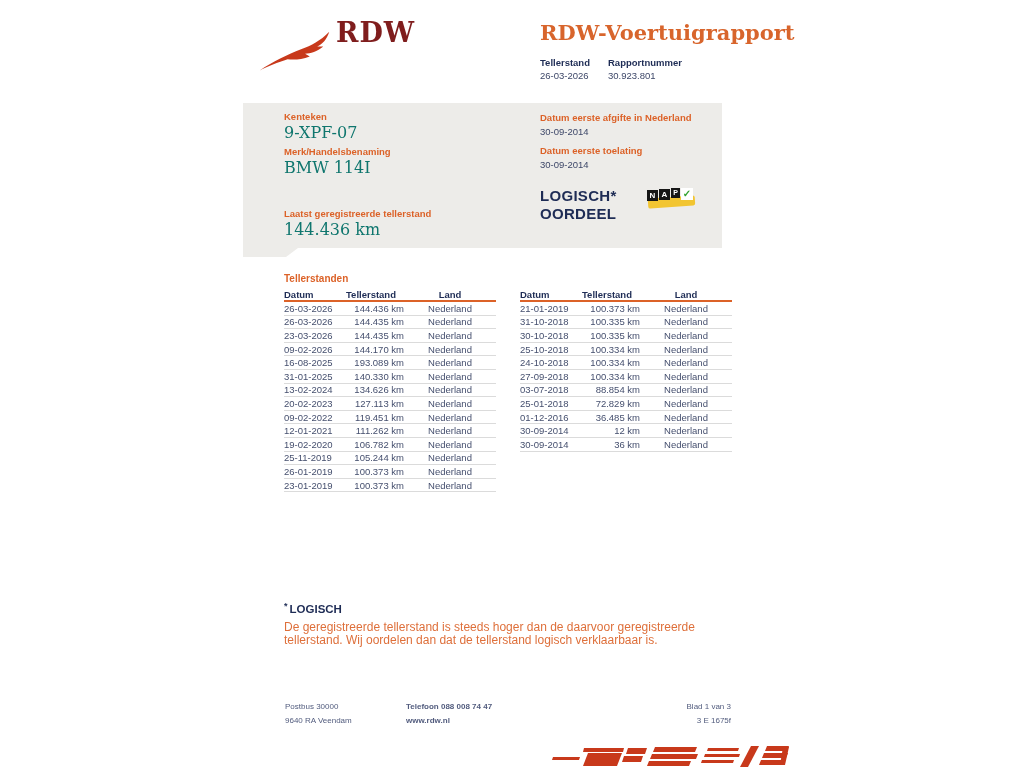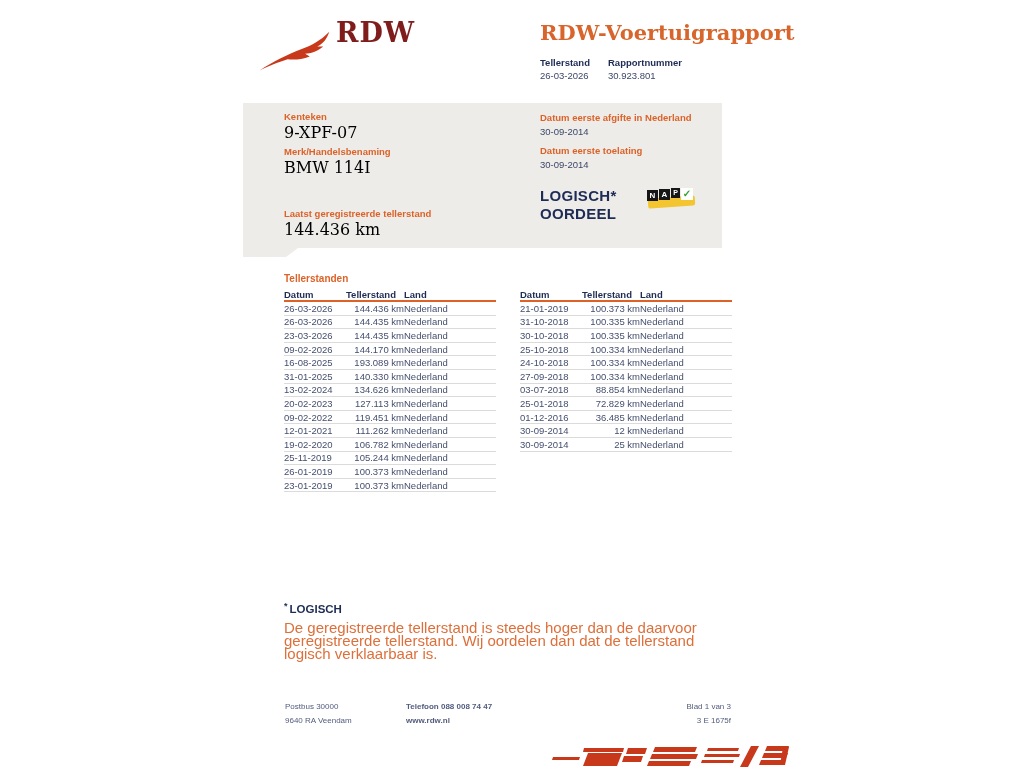--- a/index.html
+++ b/index.html
@@ -23,21 +23,21 @@
   .report-meta { position:absolute; left:540px; top:56px; display:flex; }
   .meta-col { display:flex; flex-direction:column; }
   .meta-col.first { width:68px; }
   .meta-label { font-size:9.5px; font-weight:bold; color:#1E2C55; line-height:13px; }
   .meta-value { font-size:9.5px; color:#3D4768; line-height:13px; }
   
   .summary-box { position:absolute; left:243px; top:103px; width:479px; height:145px; background:#EDECE9; }
   .summary-tab { position:absolute; left:243px; top:248px; width:55px; height:9px; background:#EDECE9;
                  clip-path:polygon(0 0,100% 0,calc(100% - 12px) 100%,0 100%); }
   .fld-label { font-size:9.5px; font-weight:bold; color:#DC6228; line-height:12px; }
-  .fld-value-lg { font-family:"DejaVu Serif", serif; font-size:16px; color:#000000; line-height:19px; }
+  .fld-value-lg { font-family:"DejaVu Serif", serif; font-size:16px; color:#0f766e; line-height:19px; }
   .fld-value-sm { font-size:9.5px; color:#3D4768; line-height:12px; }
   .pos { position:absolute; }
   .verdict {
     position:absolute; left:297px; top:84px;
     font-size:15px; font-weight:bold; color:#1E2C55; line-height:17.5px; letter-spacing:0.3px;
   }
   
   .nap { position:absolute; left:404px; top:83px; width:50px; height:25px; }
   .nap-banner { position:absolute; left:1px; top:11px; width:47px; height:10px; background:#F2C531; transform:rotate(-4deg); border-radius:2px; }
   .nap-sq { position:absolute; width:11px; height:11px; background:#161616; color:#fff;
@@ -52,26 +52,26 @@
   .table-title { font-size:10px; font-weight:bold; color:#DC6228; margin-bottom:5px; }
   .tables { display:flex; gap:24px; align-items:flex-start; }
   .odo-table { width:218px; }
   .thead { display:flex; height:13px; align-items:center; border-bottom:2px solid #DC6228;
            font-size:9.5px; font-weight:bold; color:#1E2C55; }
   .trow { display:flex; height:13.6px; align-items:center; border-bottom:1px solid #DBDBDB;
           font-size:9.5px; color:#454F6E; }
   .c0 { width:62px; }
   .c1 { width:58px; }
   .trow .c1 { text-align:right; }
-  .c2 { flex:1; text-align:left; }
+  .c2 { flex:1; text-align:center; }
   
   .note { position:absolute; left:284px; top:601px; width:455px; }
   .note-title { font-size:11.5px; font-weight:bold; color:#1E2C55; }
   .note-ast { font-size:9px; vertical-align:4px; margin-right:2px; }
-  .note-body { margin-top:6px; font-size:15px; color:#DE6F3A; line-height:13px; }
+  .note-body { margin-top:6px; font-size:12px; color:#DE6F3A; line-height:13px; }
   
   .footer-col { position:absolute; top:700px; font-size:8px; color:#525C7E; line-height:14px; }
   .f-left { left:285px; }
   .f-mid { left:406px;font-weight:bold; }
   .f-right { right:293px; text-align:right; }
   .f-right a, .f-mid a { color:#525C7E; text-decoration:none; }
   
   .speed-lines { position:absolute; left:549px; top:744px; width:240px; height:24px; }
 </style>
 </head>
@@ -265,21 +265,21 @@
               <span class="c1">36.485 km</span>
               <span class="c2">Nederland</span>
             </div>
             <div class="trow">
               <span class="c0">30-09-2014</span>
               <span class="c1">12 km</span>
               <span class="c2">Nederland</span>
             </div>
             <div class="trow">
               <span class="c0">30-09-2014</span>
-              <span class="c1">25 km</span>
+              <span class="c1">36 km</span>
               <span class="c2">Nederland</span>
             </div>
           </div>
       </div>
     </div>
   </div>
 
   <div class="note">
     <div class="note-title"><span class="note-ast">*</span><span>LOGISCH</span></div>
     <div class="note-body">De geregistreerde tellerstand is steeds hoger dan de daarvoor geregistreerde tellerstand. Wij oordelen dan dat de tellerstand logisch verklaarbaar is.</div>

